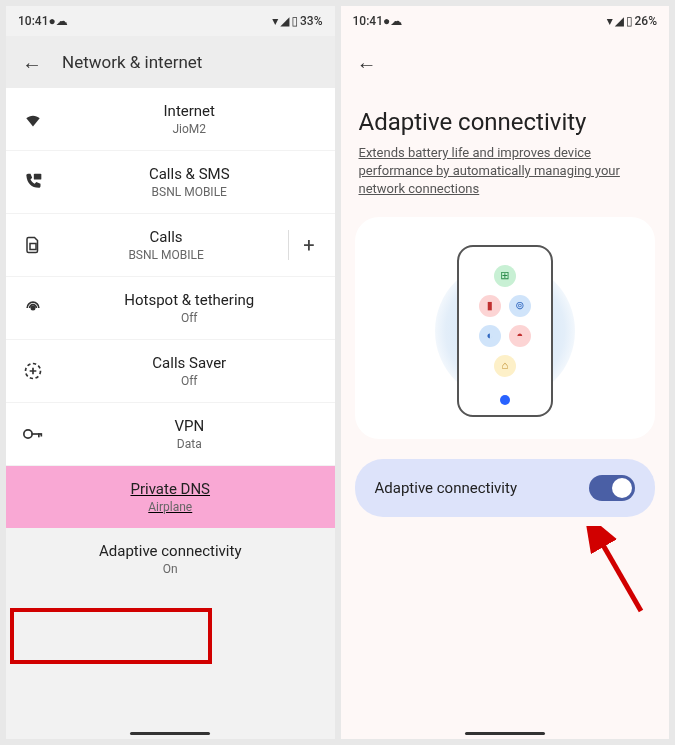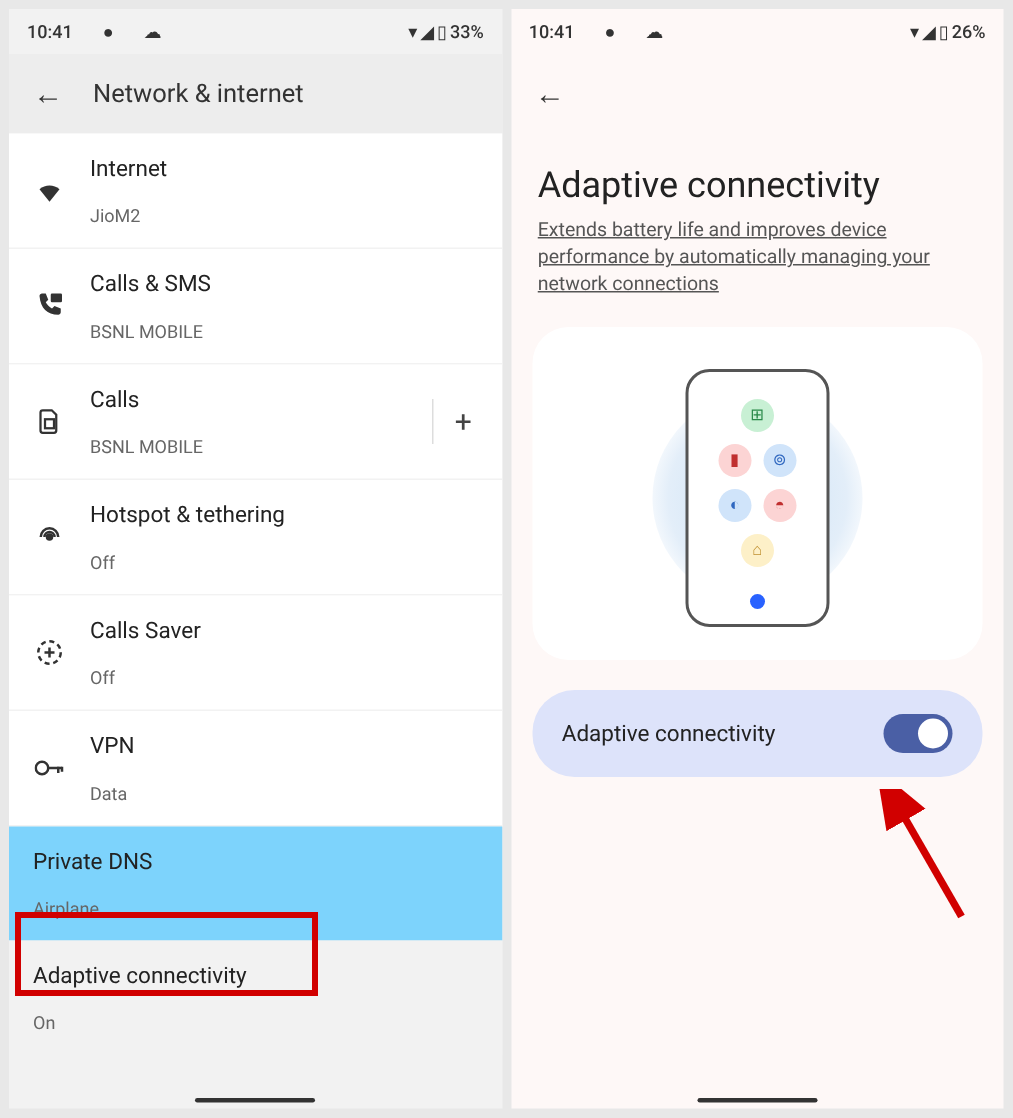--- a/index.html
+++ b/index.html
@@ -36,21 +36,21 @@
       align-items: center;
       justify-content: space-between;
       padding: 0 12px;
       font-size: 12px;
       font-weight: 500;
       color: #333;
     }
     .status-left {
       display: flex;
       align-items: flex-end;
-      gap: 20px;
+      gap: 0;
     }
     .status-right {
       display: flex;
       align-items: center;
       gap: 2px;
     }
     .header-left {
       display: flex;
       align-items: center;
       padding: 14px 16px;
@@ -85,22 +85,23 @@
       height: 22px;
       display: flex;
       align-items: center;
       justify-content: center;
       color: #333;
       flex-shrink: 0;
     }
     .list-text {
       display: flex;
       flex-direction: column;
-      gap: 16px;
+      gap: 2px;
       flex: 1;
+      text-align: center;
     }
     .list-title {
       font-size: 15px;
       color: #222;
     }
     .list-sub {
       font-size: 12px;
       color: #666;
     }
     .list-action {
@@ -366,21 +367,21 @@
             <rect x="18" y="6" width="2" height="5"></rect>
             <rect x="21" y="6" width="2" height="4"></rect>
           </svg>
       </div>
       <div class="list-text">
         <span class="list-title">VPN</span>
         <span class="list-sub">Data</span>
       </div>
     </div>
 
-    <div class="list-item no-icon-item" style="background:#7dd3fc;border:none;">
+    <div class="list-item no-icon-item" style="background:#f9a8d4;border:none;text-decoration:underline;">
       <div class="list-text">
         <span class="list-title">Private DNS</span>
         <span class="list-sub">Airplane</span>
       </div>
     </div>
 
     <div class="list-item no-icon-item" style="background:#f2f2f2;border:none;">
       <div class="list-text">
         <span class="list-title">Adaptive connectivity</span>
         <span class="list-sub">On</span>

